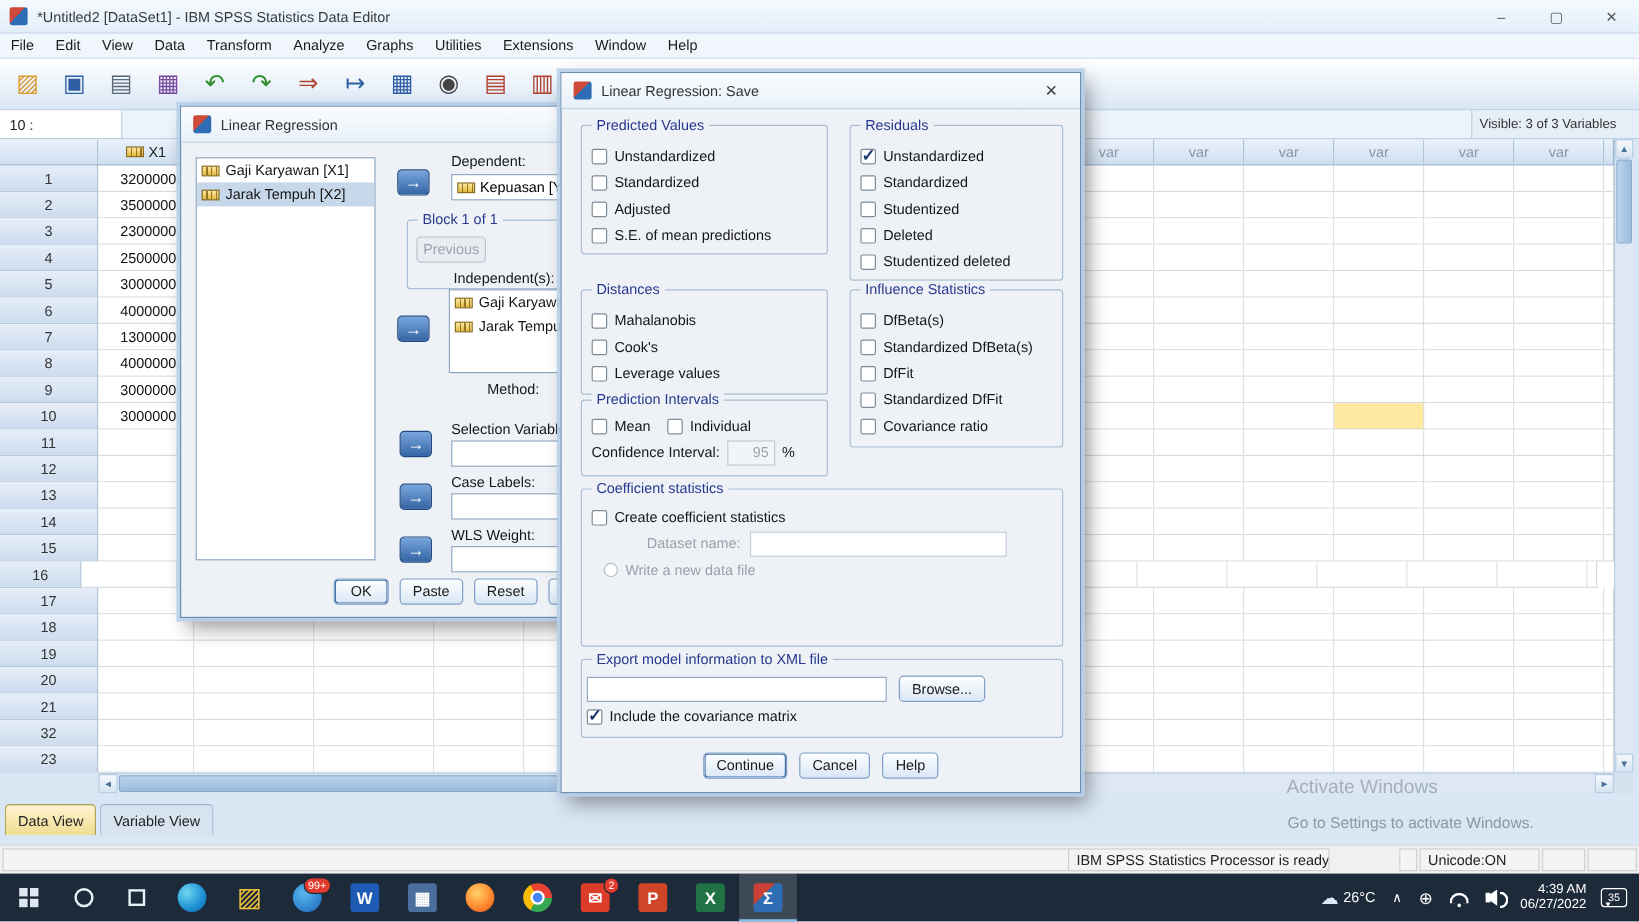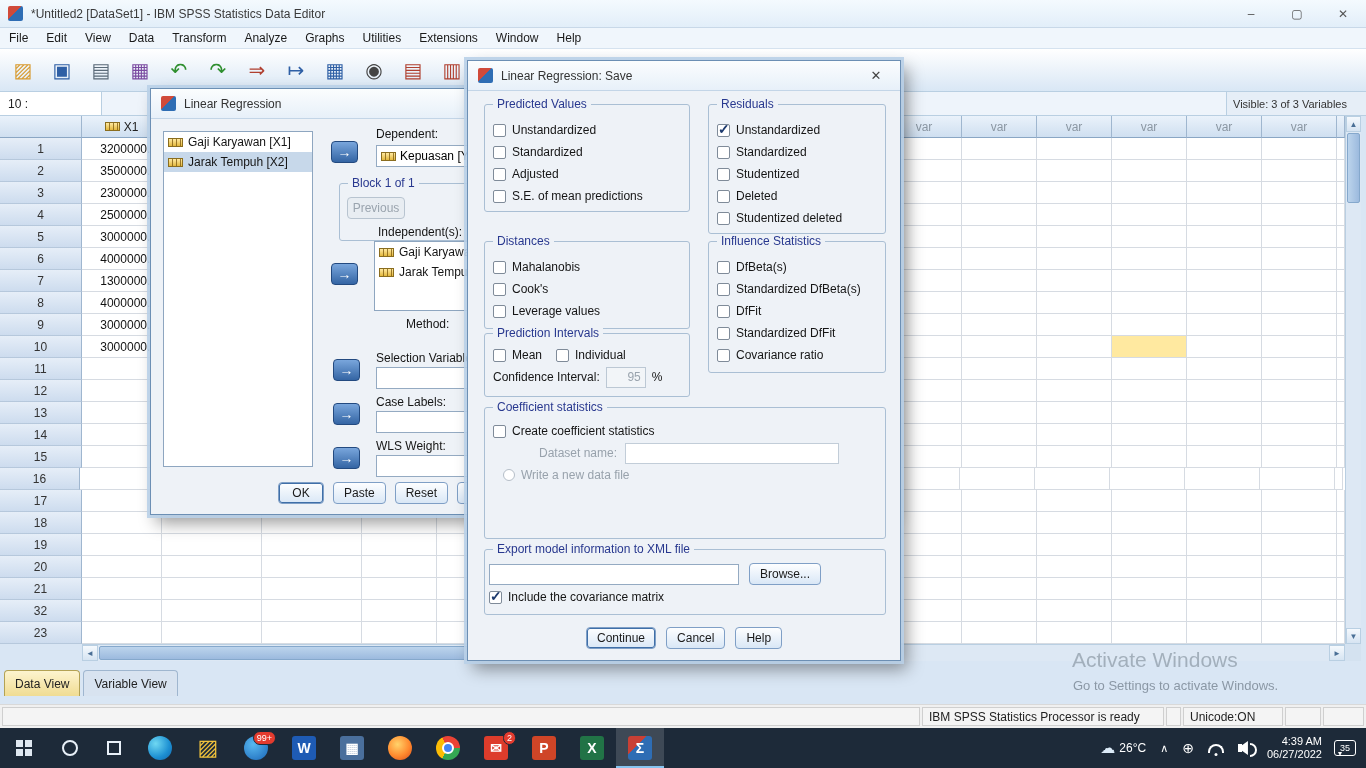--- a/index.html
+++ b/index.html
@@ -42,21 +42,21 @@
 #cornerbox{position:absolute;left:1345px;top:644px;width:16px;height:17px;background:#d4e2f0;z-index:1}
 
 
 #tabsrow{position:absolute;left:4px;top:670px;display:flex;gap:3px;z-index:5}
 .tab{height:26px;padding:0 10px;font-size:12px;display:flex;align-items:center;border:1px solid #9fb6cf;border-bottom:none;border-radius:4px 4px 0 0;background:#d8e3f0;color:#222}
 .tab.active{background:linear-gradient(#fdf4cf,#f0dc92);border-color:#b3a254}
 #statusbar{position:absolute;left:0;top:704px;width:100%;height:24px;background:#f0f0f0;border-top:1px solid #d9d9d9;z-index:5}
 .spanel{position:absolute;top:2px;height:19px;border:1px solid #cfcfcf;background:#f4f4f4;font-size:12px;color:#222;display:flex;align-items:center;padding:0 6px;overflow:hidden;white-space:nowrap}
 
 
-#wm1{position:absolute;left:1072px;top:648px;font-size:21px;color:rgba(125,138,150,.6);z-index:40}
+#wm1{position:absolute;left:1072px;top:648px;font-size:16px;color:rgba(125,138,150,.6);z-index:40}
 #wm2{position:absolute;left:1073px;top:678px;font-size:13px;color:rgba(125,138,150,.85);z-index:40}
 
 
 .dlg{position:absolute;background:#eef2f7;border:1px solid #6c8fb4;box-shadow:0 0 0 3px rgba(185,208,232,.9),6px 8px 16px rgba(0,0,0,.4)}
 .dtitle{height:30px;display:flex;align-items:center;background:linear-gradient(#fbfdfe,#e7f0f9);border-bottom:1px solid #c3d5e7;padding:0 10px}
 .dtitle .tt{font-size:12px;color:#333}
 .dclose{margin-left:auto;width:28px;height:22px;display:flex;align-items:center;justify-content:center;font-size:13px;color:#444}
 #regdlg{left:150px;top:88px;width:740px;height:427px;z-index:100}
 #savedlg{left:467px;top:60px;width:434px;height:601px;z-index:110}
 .grp{position:absolute;border:1px solid #aabfd4;border-radius:3px}
@@ -521,21 +521,21 @@
       <div class="cell gc" style="width:75px"></div>
       <div class="cell gc" style="width:75px"></div>
       <div class="cell gc" style="width:75px"></div>
       <div class="cell gc" style="width:75px"></div>
       <div class="cell gc" style="width:75px"></div>
       <div class="cell gc" style="width:75px"></div>
       <div class="cell gc" style="width:75px"></div>
       <div class="cell gc" style="width:8px"></div>
     </div>
     <div class="grow">
-      <div class="cell rh" style="width:80px">16</div>
+      <div class="cell rh" style="width:68px">16</div>
       <div class="cell gc num" style="width:80px"></div>
       <div class="cell gc" style="width:100px"></div>
       <div class="cell gc" style="width:100px"></div>
       <div class="cell gc" style="width:75px"></div>
       <div class="cell gc" style="width:75px"></div>
       <div class="cell gc" style="width:75px"></div>
       <div class="cell gc" style="width:75px"></div>
       <div class="cell gc" style="width:75px"></div>
       <div class="cell gc" style="width:75px"></div>
       <div class="cell gc" style="width:75px"></div>
@@ -701,21 +701,21 @@
 </div>
 <div id="cornerbox"></div>
 
 <div id="tabsrow">
   <div class="tab active">Data View</div>
   <div class="tab">Variable View</div>
 </div>
 
 <div id="statusbar">
   <div class="spanel" style="left:2px;width:918px"></div>
-  <div class="spanel" style="left:922px;width:242px">IBM SPSS Statistics Processor is ready</div>
+  <div class="spanel" style="left:890px;width:218px">IBM SPSS Statistics Processor is ready</div>
   <div class="spanel" style="left:1166px;width:15px"></div>
   <div class="spanel" style="left:1183px;width:100px">Unicode:ON</div>
   <div class="spanel" style="left:1285px;width:36px"></div>
   <div class="spanel" style="left:1323px;width:41px"></div>
 </div>
 
 <div id="wm1">Activate Windows</div>
 <div id="wm2">Go to Settings to activate Windows.</div>
 
 <div id="regdlg" class="dlg">

